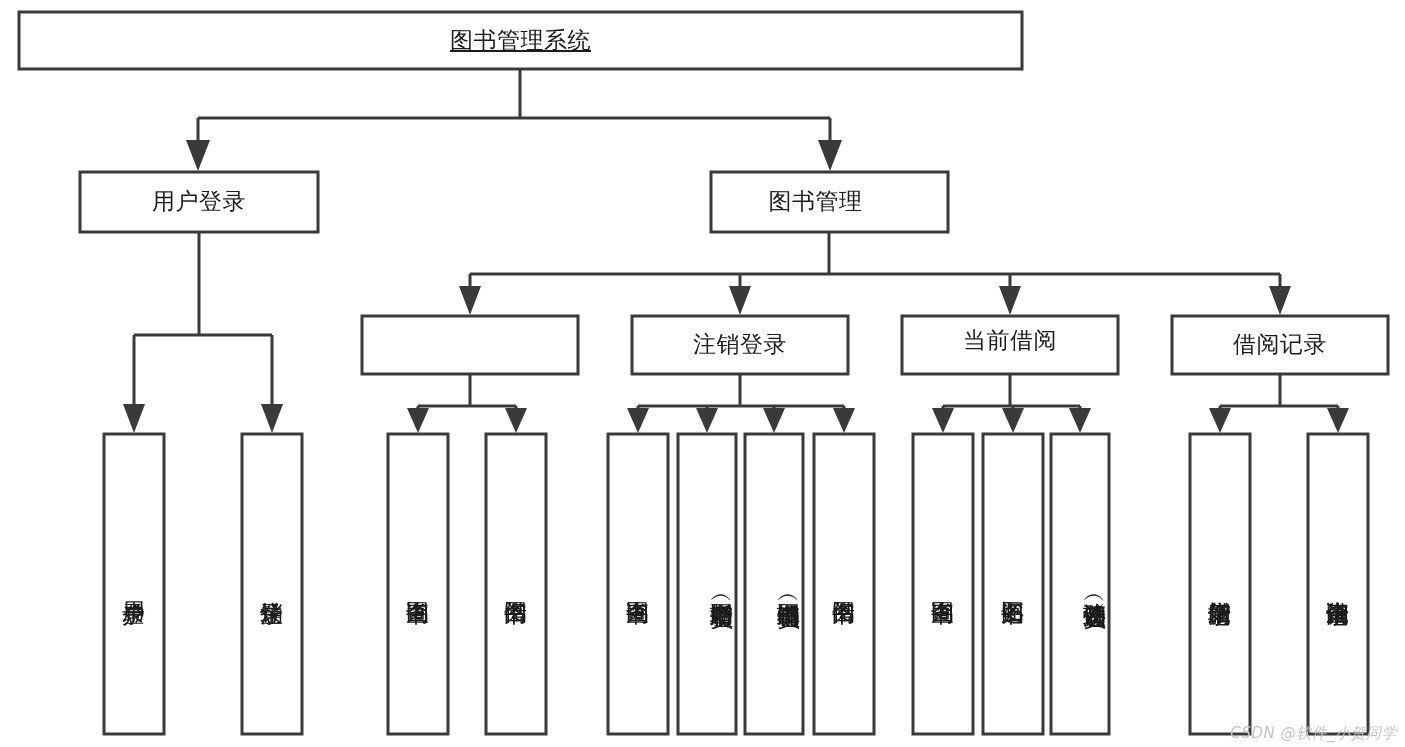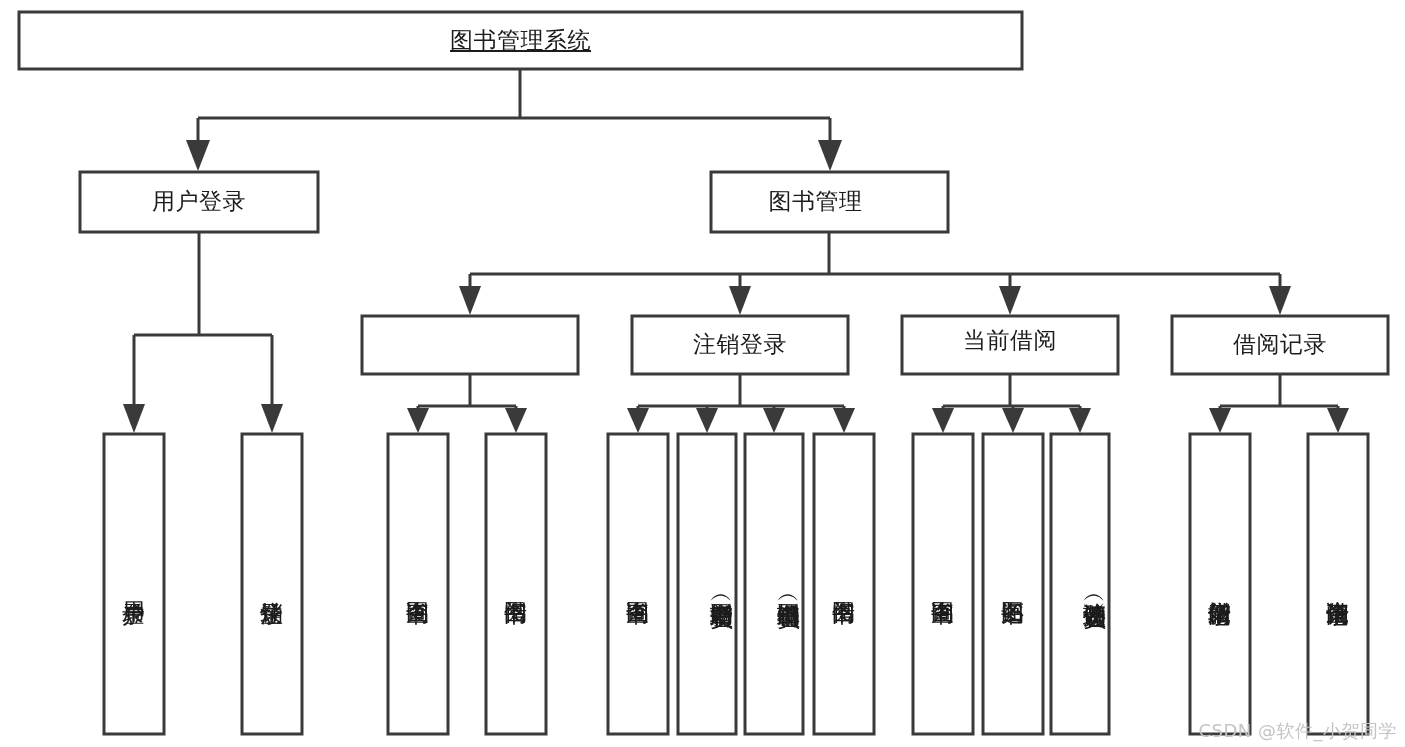--- a/index.html
+++ b/index.html
@@ -64,25 +64,26 @@
     text-orientation: upright;
     pointer-events: none;
   }
   .node-label-v.center {
     align-items: center;
   }
   .watermark {
     position: absolute;
     right: 8px;
     bottom: 4px;
-    font-size: 18px;
+    font-size: 15px;
     color: #c4c4c4;
     letter-spacing: 0.5px;
     white-space: nowrap;
     pointer-events: none;
+    font-style: italic;
   }
 </style>
 </head>
 <body>
 
 <div id="stage">
 
   <svg class="diagram" viewBox="0 0 1405 747">
 
     <rect class="node-box" x="19" y="12" width="1003" height="57"></rect>

